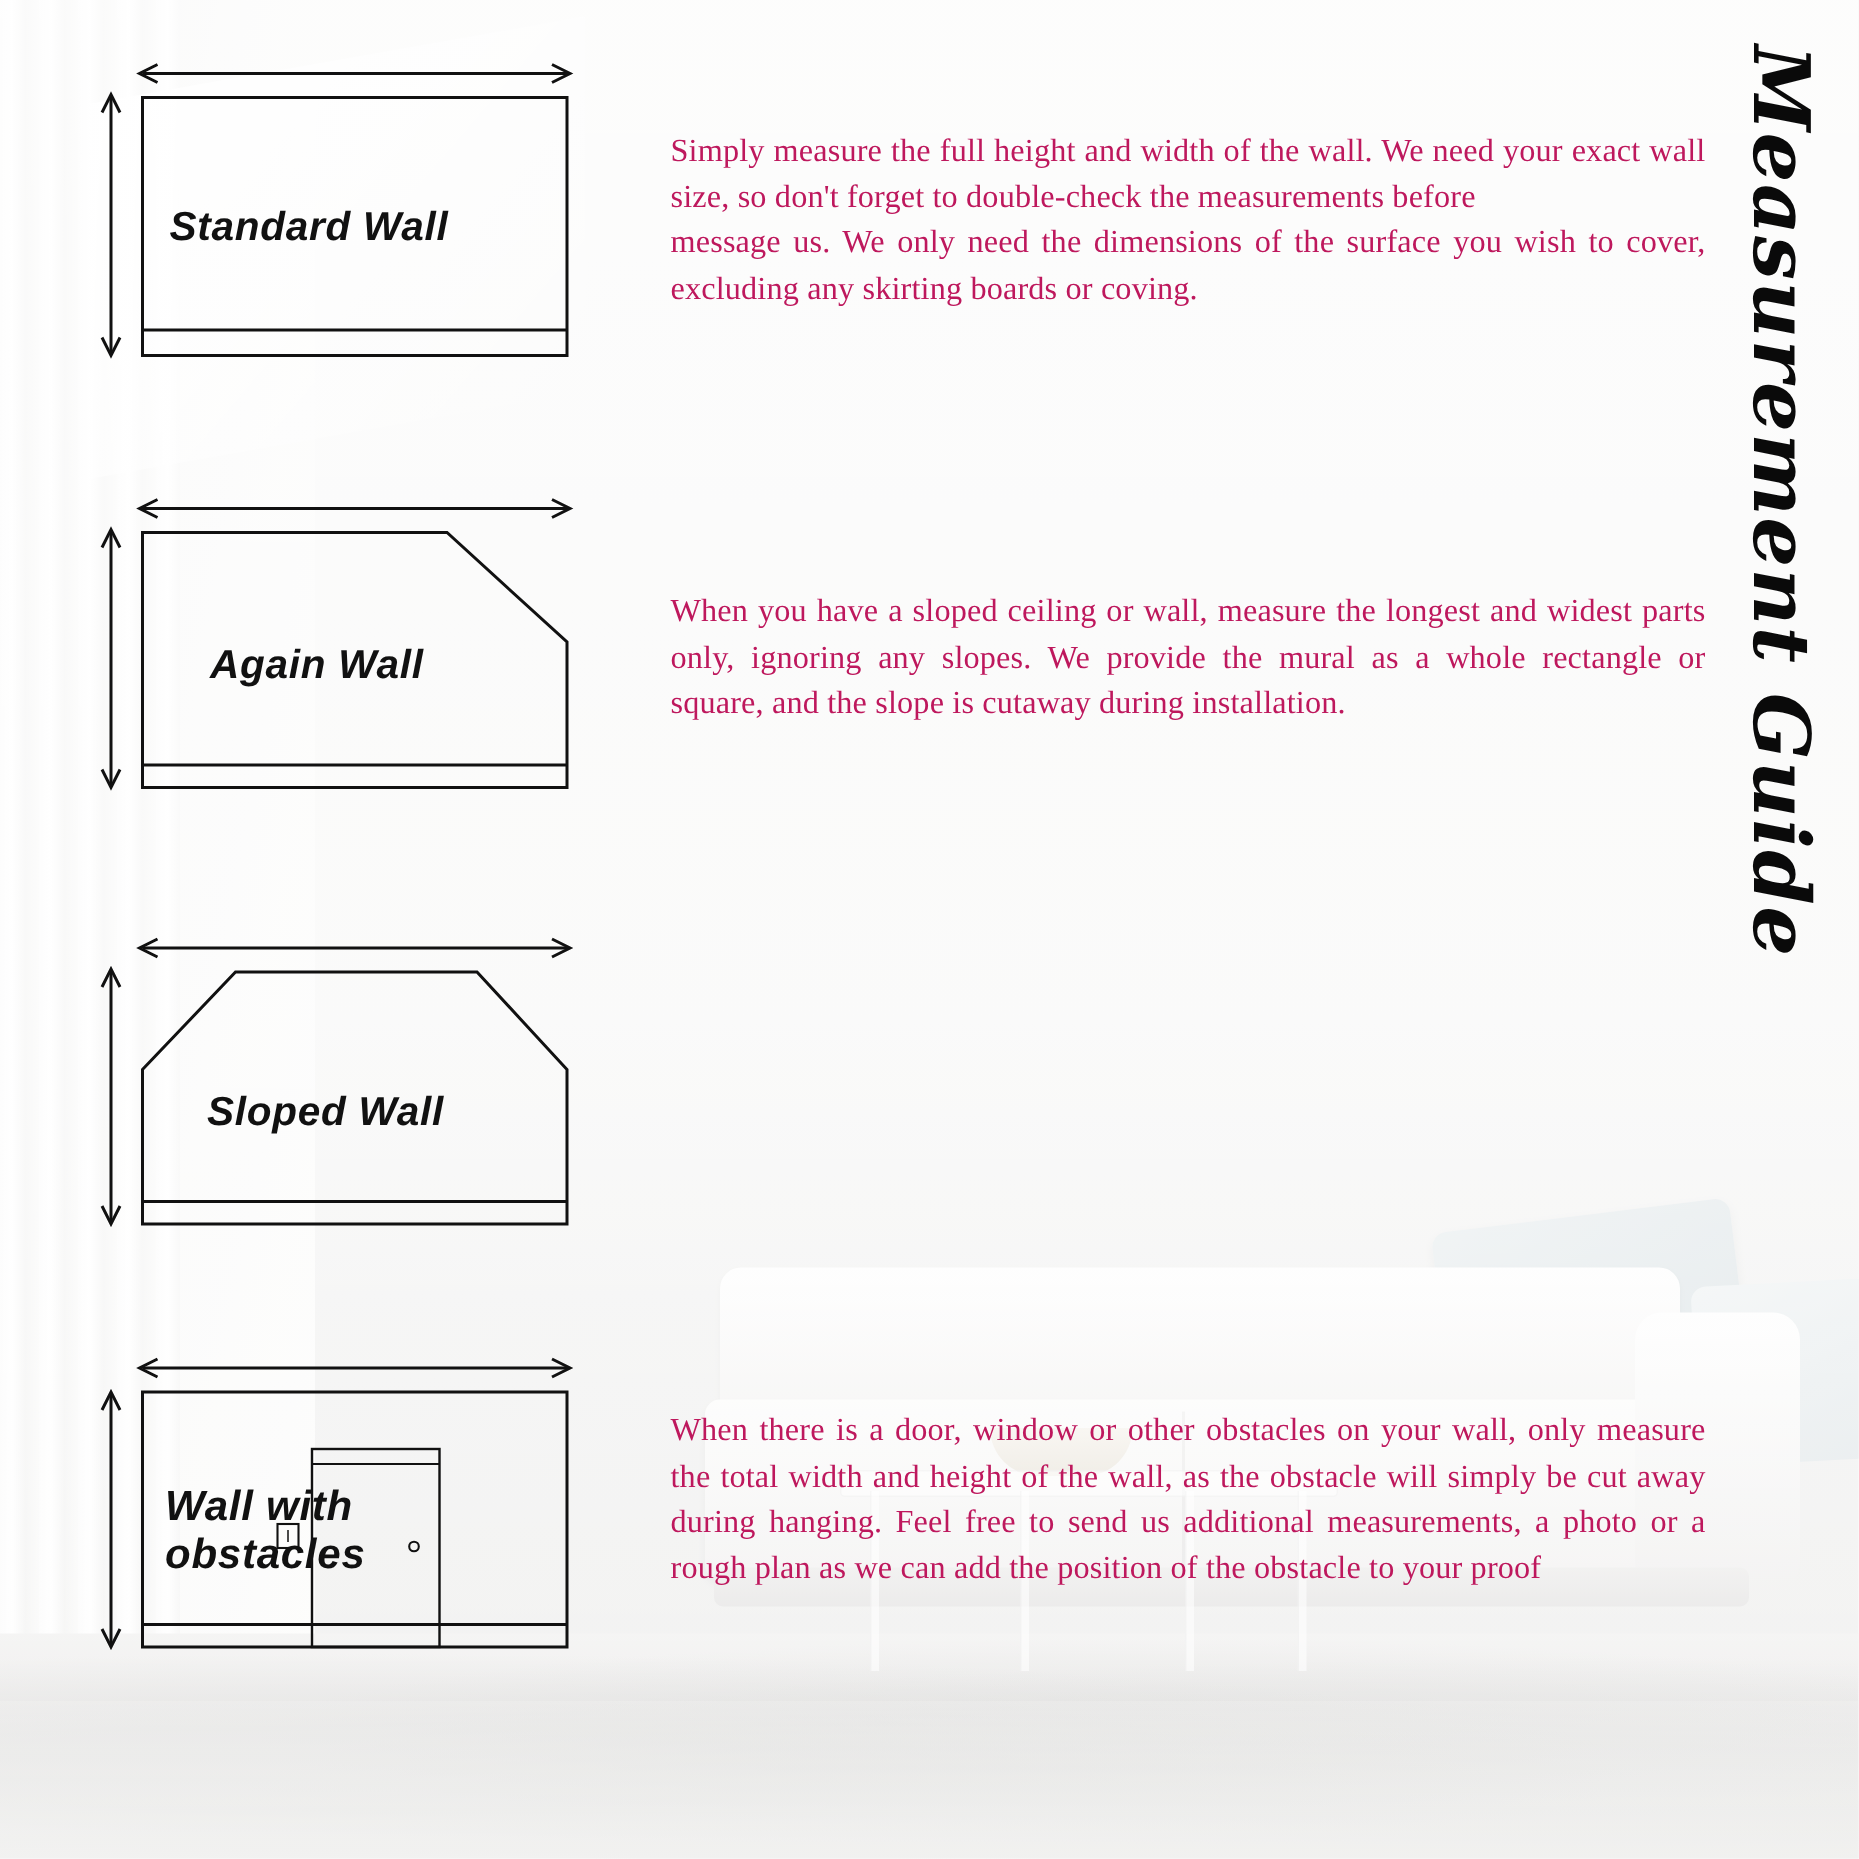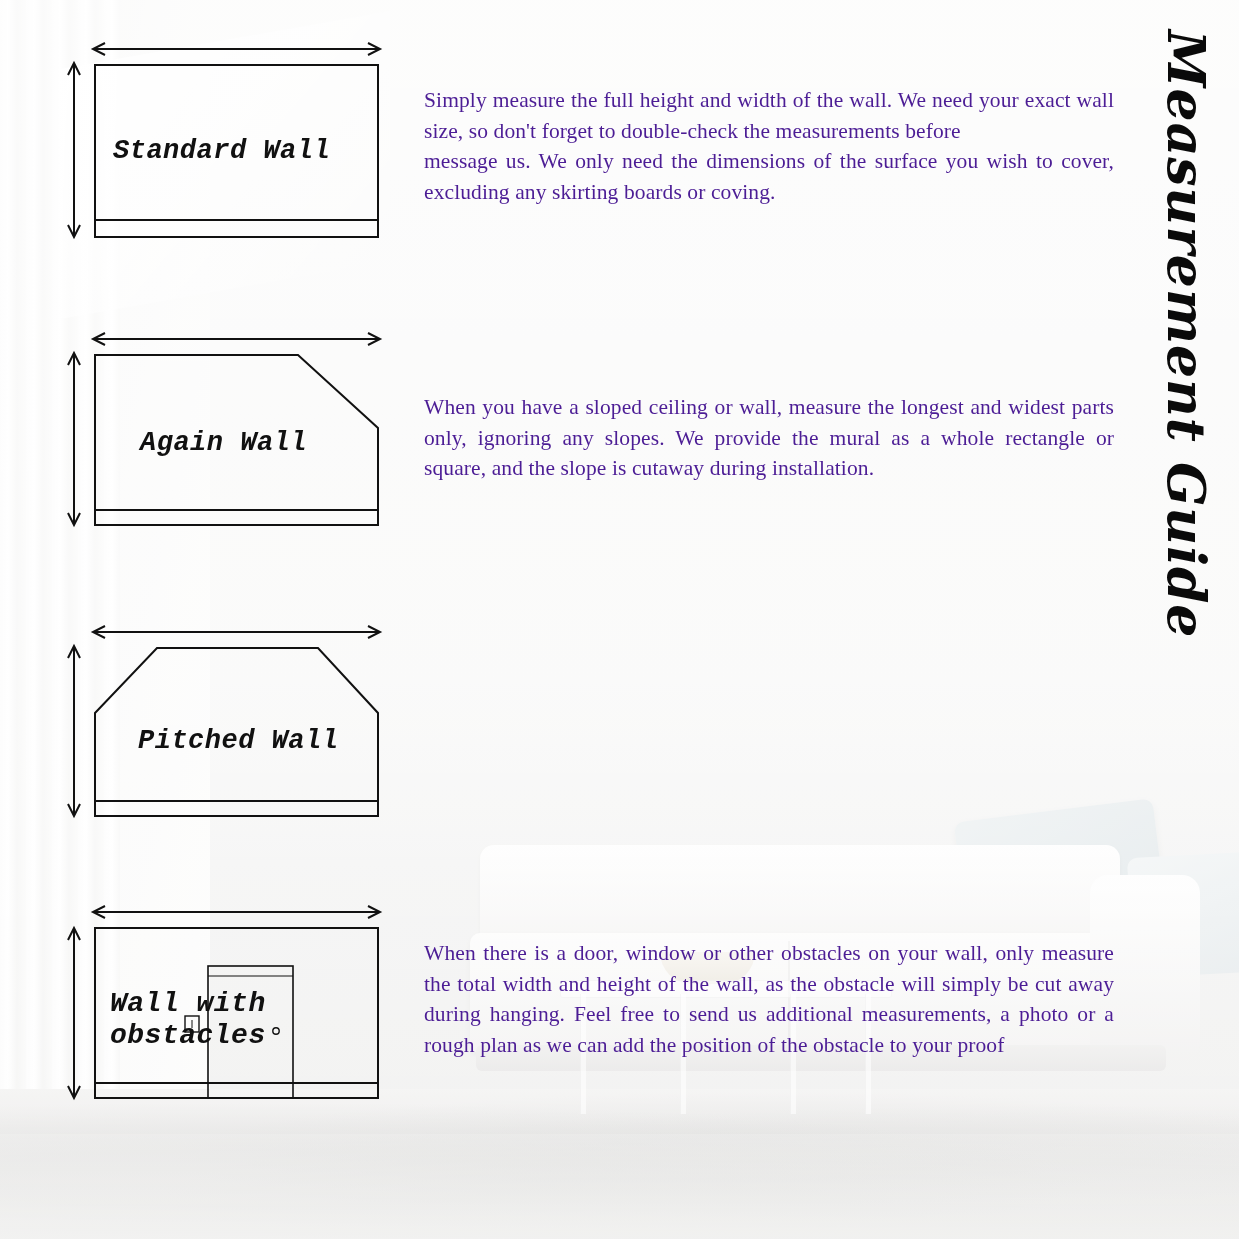--- a/index.html
+++ b/index.html
@@ -128,36 +128,37 @@
   }
 
   
   .content { position: absolute; inset: 0; }
 
   .diagram { position: absolute; }
   .diagram svg { display: block; }
 
   .wall-label {
     position: absolute;
-    font-family: Liberation Mono, monospace;
+    font-family: Liberation Sans, sans-serif;
     font-weight: bold;
     font-style: italic;
     color: #111;
     letter-spacing: .5px;
     line-height: 1.15;
   }
 
   .para {
     position: absolute;
     font-family: "Liberation Serif", serif;
     font-size: 21.5px;
     line-height: 1.42;
-    color: #4c1d95;
+    color: #be185d;
     text-align: justify;
     letter-spacing: .1px;
+    margin-left: 23px;
   }
 
   
   .side-title {
     position: absolute;
     right: 8px;
     top: 30px;
     width: 120px;
     height: 520px;
   }
@@ -290,21 +291,21 @@
         <polyline points="45,8 33,14 45,20" fill="none"></polyline>
         <polyline points="308,8 320,14 308,20" fill="none"></polyline>
         <line x1="14" y1="30" x2="14" y2="196"></line>
         <polyline points="8,40 14,28 20,40" fill="none"></polyline>
         <polyline points="8,186 14,198 20,186" fill="none"></polyline>
 
         <path d="M35 95 L97 30 L258 30 L318 95 L318 198 L35 198 Z"></path>
         <line x1="35" y1="183" x2="318" y2="183"></line>
       </svg>
     </div>
-    <div class="wall-label" style="left:138px; top:726px; font-size:27px;">Pitched Wall</div>
+    <div class="wall-label" style="left:138px; top:726px; font-size:27px;">Sloped Wall</div>
 
     <div class="diagram" style="left:60px; top:898px;">
       <svg width="340" height="225" viewBox="0 0 340 225" fill="none" stroke="#111" stroke-width="2">
         <line x1="35" y1="14" x2="318" y2="14"></line>
         <polyline points="45,8 33,14 45,20" fill="none"></polyline>
         <polyline points="308,8 320,14 308,20" fill="none"></polyline>
         <line x1="14" y1="32" x2="14" y2="198"></line>
         <polyline points="8,42 14,30 20,42" fill="none"></polyline>
         <polyline points="8,188 14,200 20,188" fill="none"></polyline>
 

